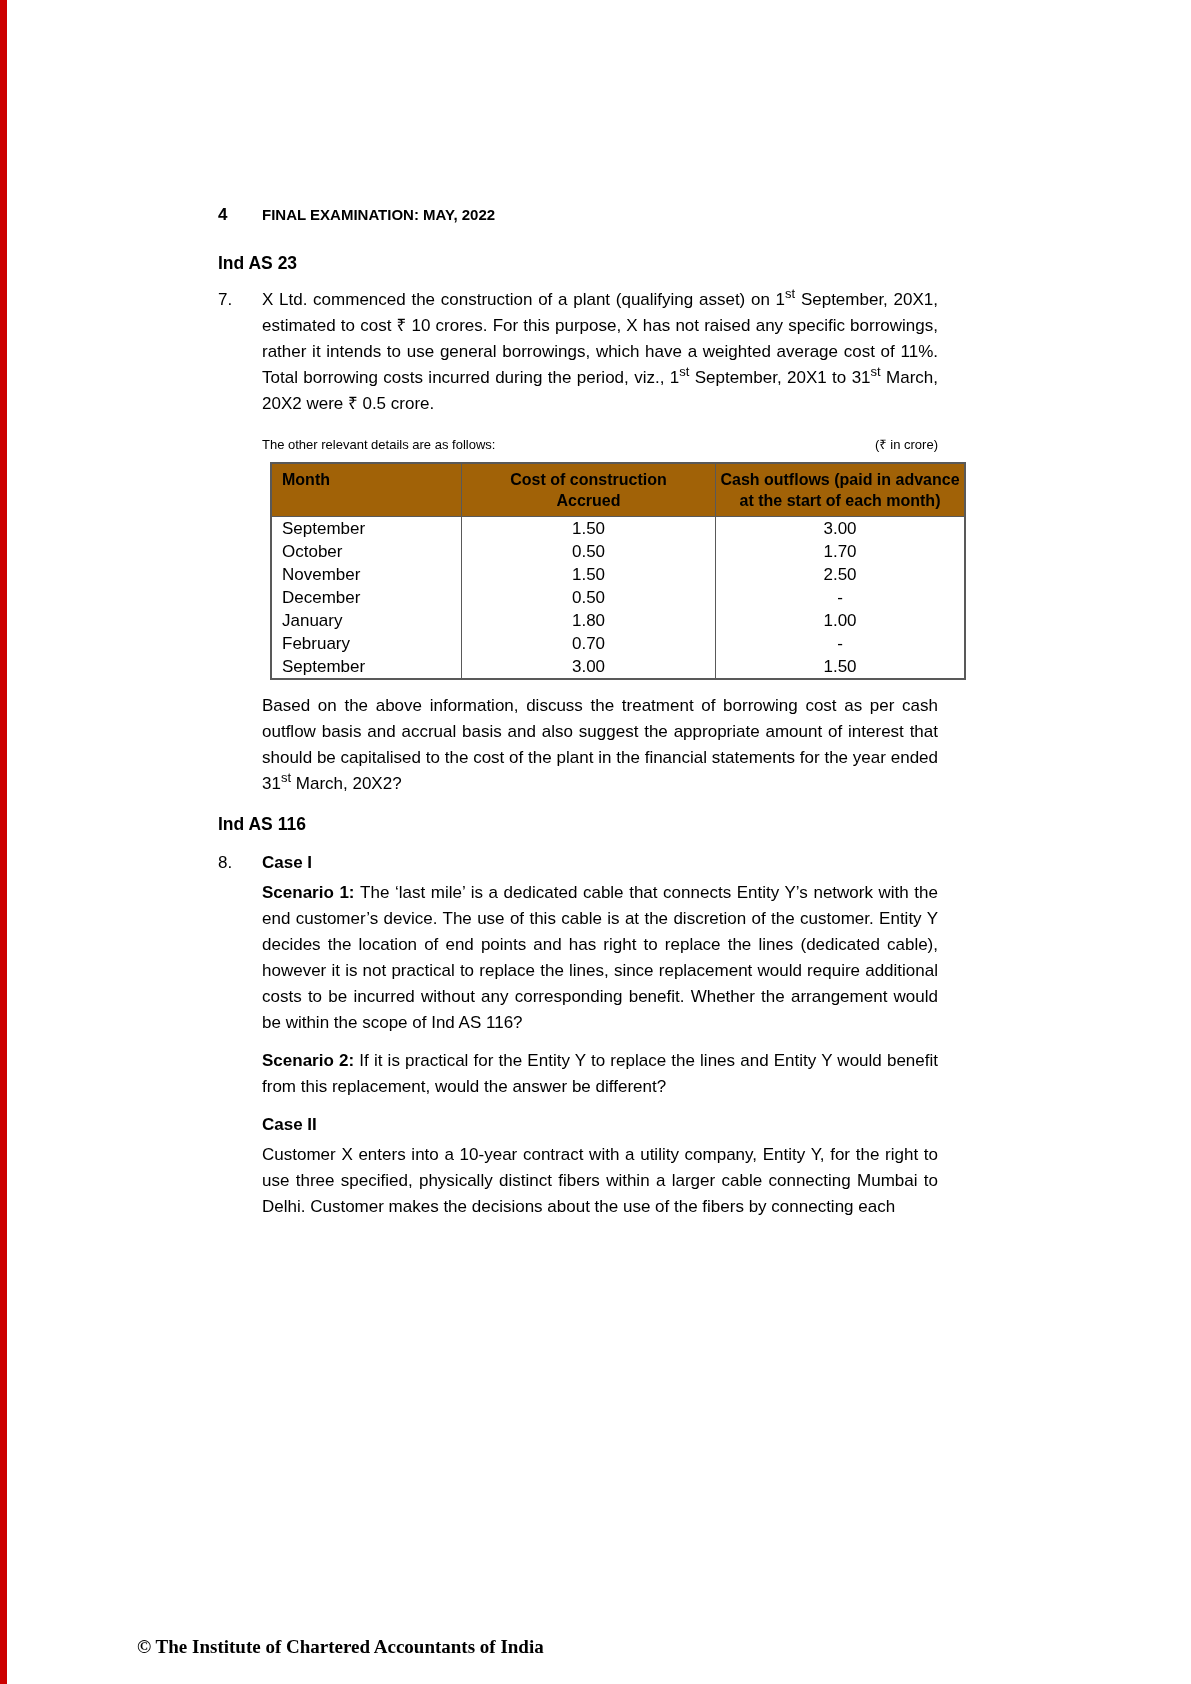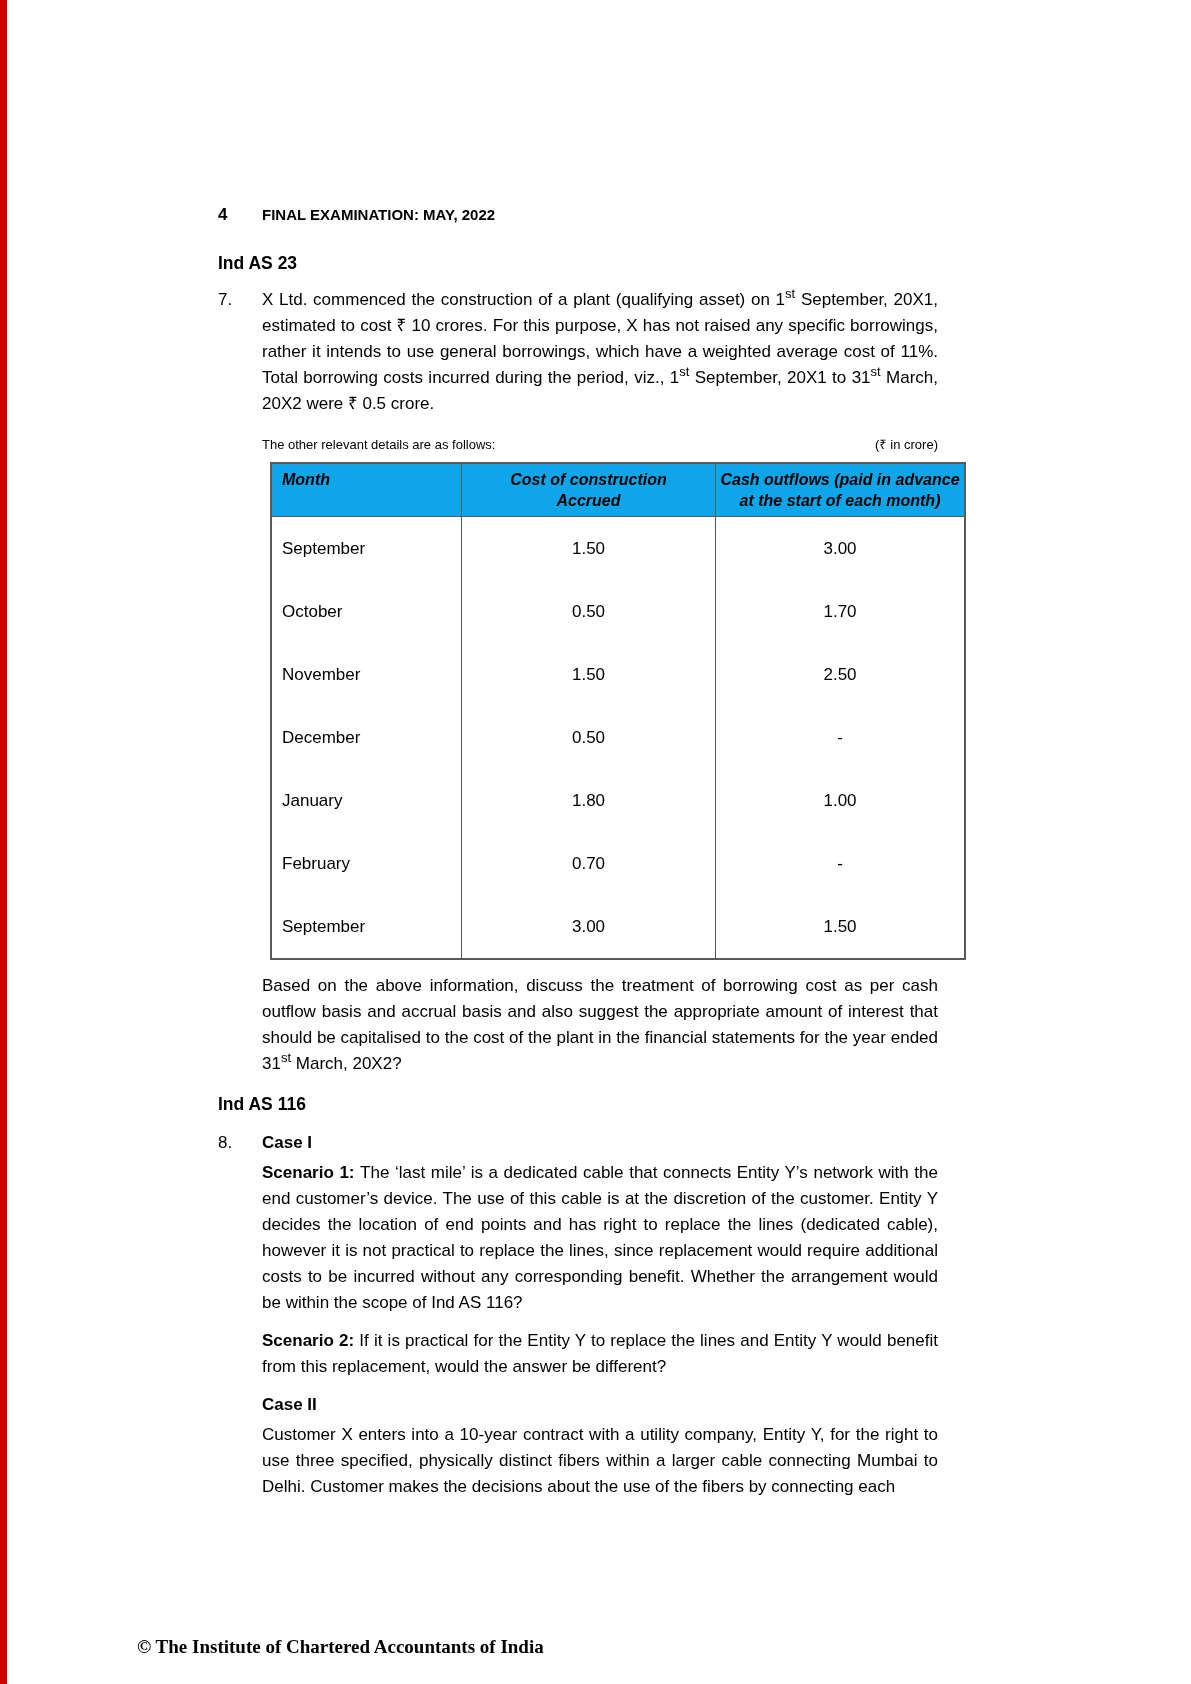--- a/index.html
+++ b/index.html
@@ -39,30 +39,30 @@
     display:flex;justify-content:space-between;
     margin-top:15px;font-size:13px;line-height:26px;
   }
   sup{font-size:13px;line-height:0;vertical-align:super;letter-spacing:0;}
   table.data-table{
     border-collapse:collapse;table-layout:fixed;
     width:660px;margin:4px 0 0 8px;
     border:2px solid #595959;
   }
   table.data-table th{
-    background:#0ea5e9;border:1.5px solid #595959;
+    background:#a16207;border:1.5px solid #595959;
     font-weight:bold;font-size:16px;line-height:21px;
-    padding:5px 4px;text-align:center;vertical-align:top;font-style:italic;
+    padding:5px 4px;text-align:center;vertical-align:top;
   }
   table.data-table th:nth-child(1){width:175px;text-align:left;padding-left:10px;}
   table.data-table th:nth-child(2){width:245px;}
   table.data-table th:nth-child(3){width:240px;}
   table.data-table td{
     border-left:1.5px solid #595959;border-right:1.5px solid #595959;
-    font-size:17px;line-height:23px;padding:20px 4px;text-align:center;
+    font-size:17px;line-height:23px;padding:0 4px;text-align:center;
   }
   table.data-table td.cell-month{text-align:left;padding-left:10px;}
   .req{margin-top:13px;}
   .copyright-footer{
     position:absolute;left:137px;top:1635px;
     font-family:"Liberation Serif", serif;font-weight:bold;font-size:19px;line-height:24px;
   }
 </style>
 </head>
 <body>

